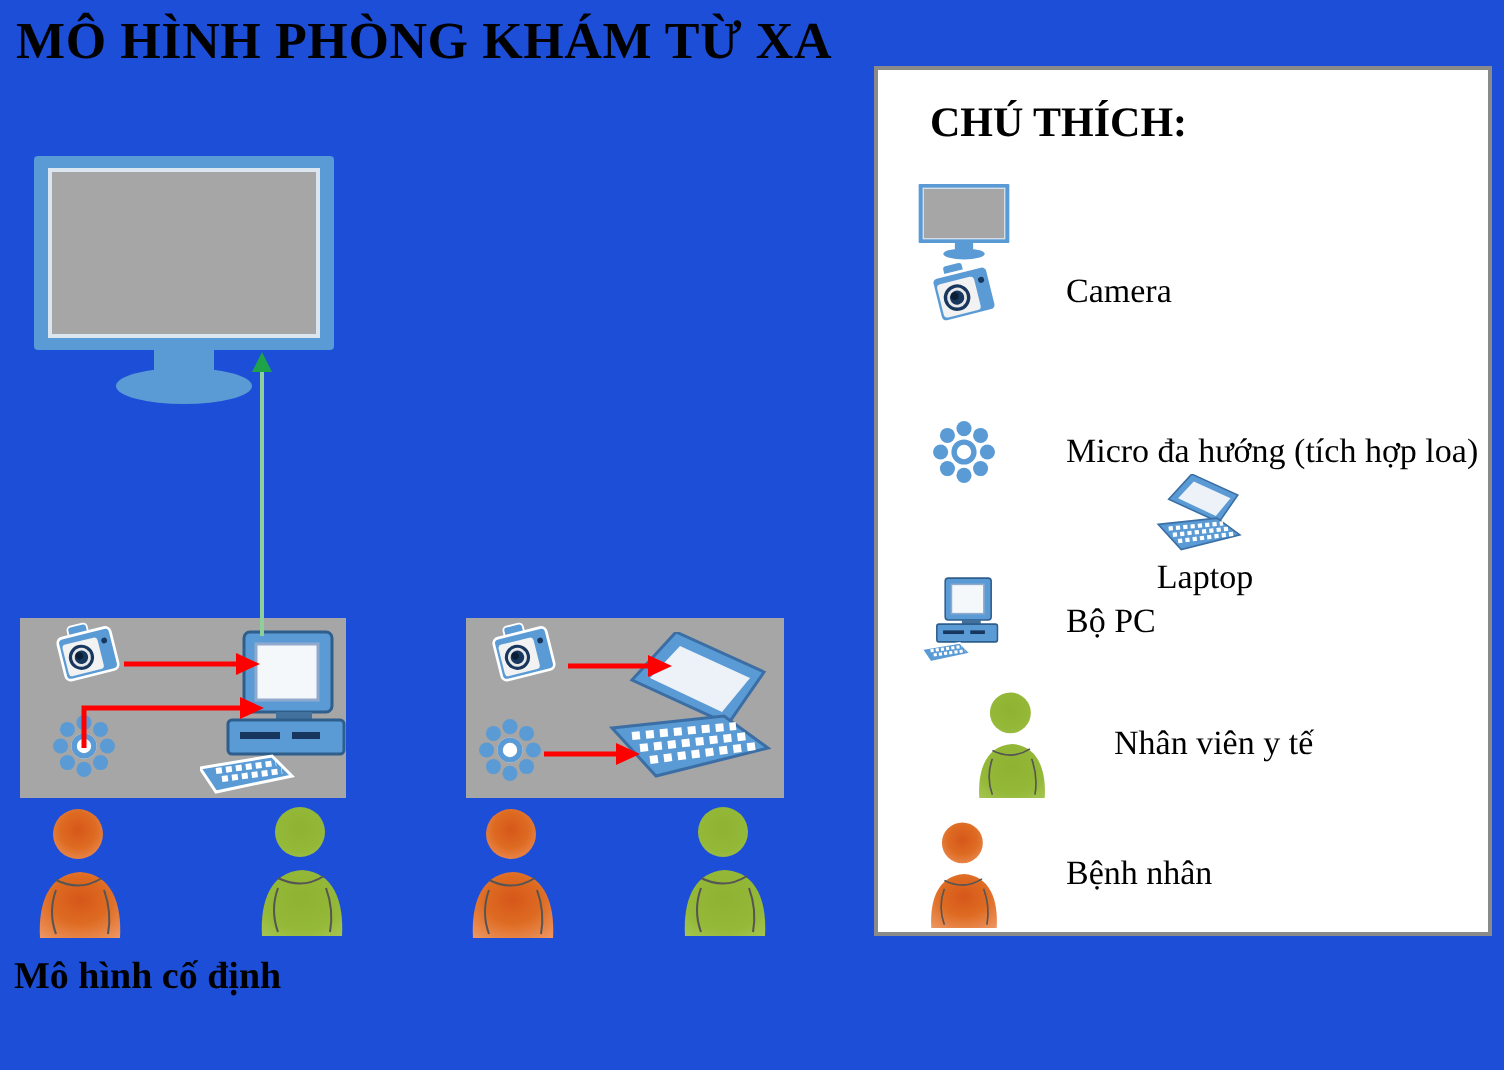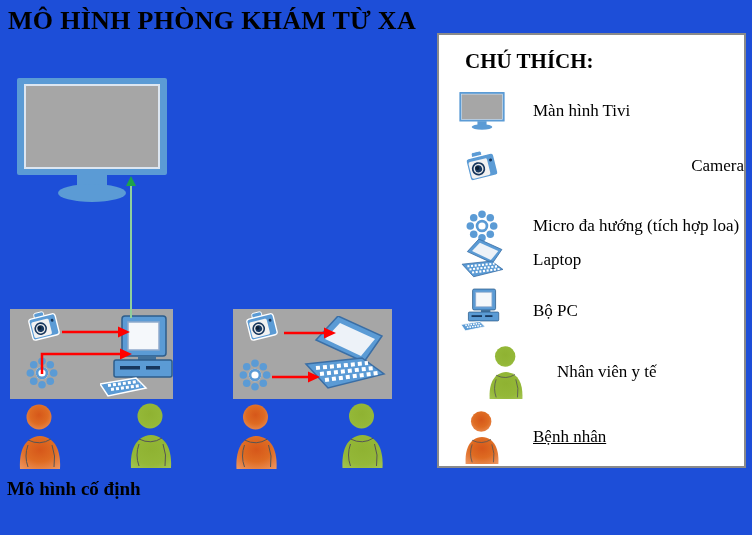--- a/index.html
+++ b/index.html
@@ -43,26 +43,26 @@
   }
   .legend-title{
     position:absolute;left:26px;top:14px;
     font-size:21px;font-weight:bold;color:#000;
     text-decoration-thickness:2px;text-underline-offset:4px;
   }
   .legend-row{position:absolute;left:0;width:100%;display:flex;align-items:center;}
   .licon{width:58px;min-width:58px;display:flex;justify-content:center;align-items:center;margin-left:14px;}
   .ltext{font-size:17px;color:#000;margin-left:22px;white-space:nowrap;}
   .r1{top:52px;height:48px;}
-  .r2{top:108px;height:46px;justify-content:space-between;}
+  .r2{top:88px;height:46px;}
   .r3{top:170px;height:42px;}
-  .r4{top:202px;height:46px;}
+  .r4{top:202px;height:46px;flex-direction:column;}
   .r5{top:250px;height:52px;}
   .r6{top:306px;height:62px;margin-left:24px;}
-  .r7{top:372px;height:60px;text-decoration:underline;}
+  .r7{top:372px;height:60px;}
   .defs-svg{position:absolute;width:0;height:0;}
 </style>
 </head>
 <body>
 
 <div class="canvas">
 
   <svg class="defs-svg" aria-hidden="true">
     <defs>
       <radialGradient id="gradOrange" cx="0.5" cy="0.42" r="0.8">
@@ -215,21 +215,20 @@
 
   <div class="legend">
     <div class="legend-title">CHÚ THÍCH:</div>
 
     <div class="legend-row r1">
       <span class="licon">
         <svg width="46" height="38" viewBox="0 0 150 125">
             <use href="#sym-tv"></use>
           </svg>
       </span>
-      <span class="ltext">Màn hình Tivi</span>
     </div>
 
     <div class="legend-row r2">
       <span class="licon">
         <svg width="38" height="40" viewBox="0 0 40 42">
             <use href="#sym-camera"></use>
           </svg>
       </span>
       <span class="ltext">Camera</span>
     </div>

